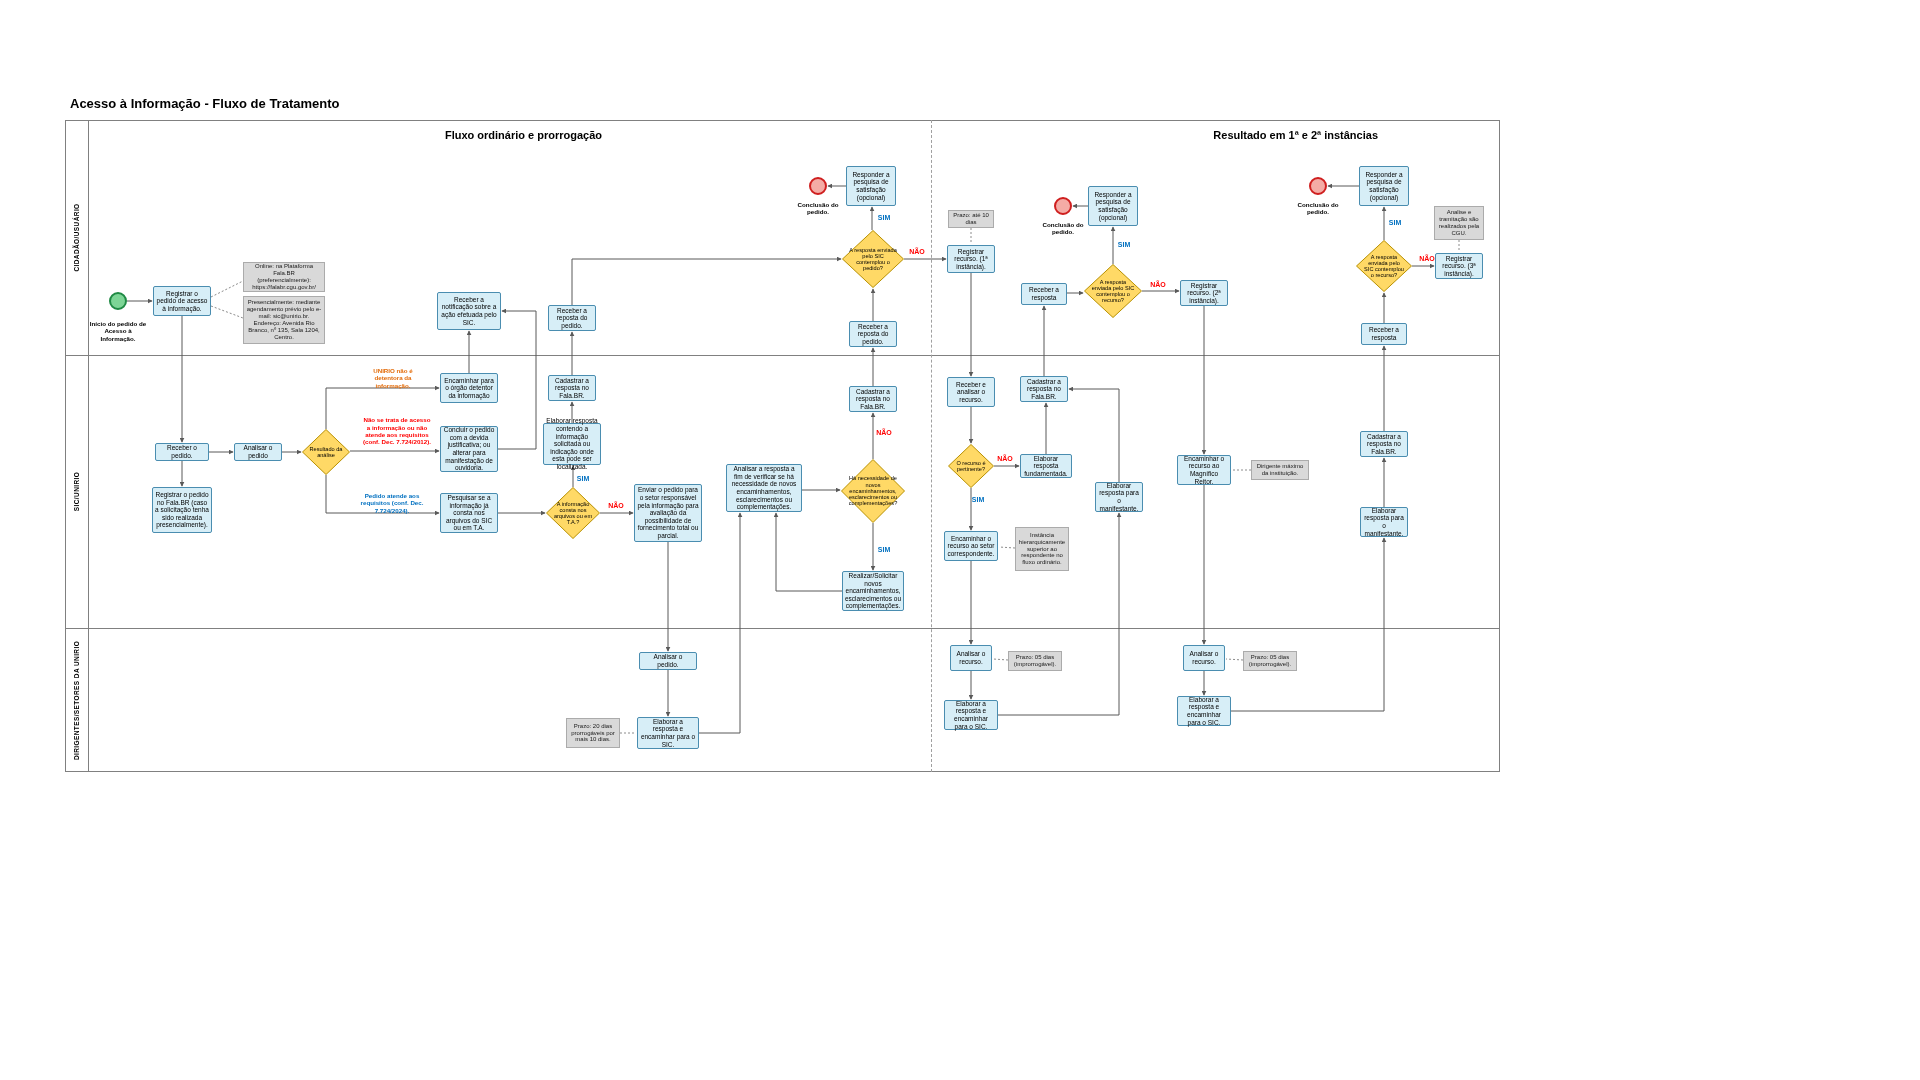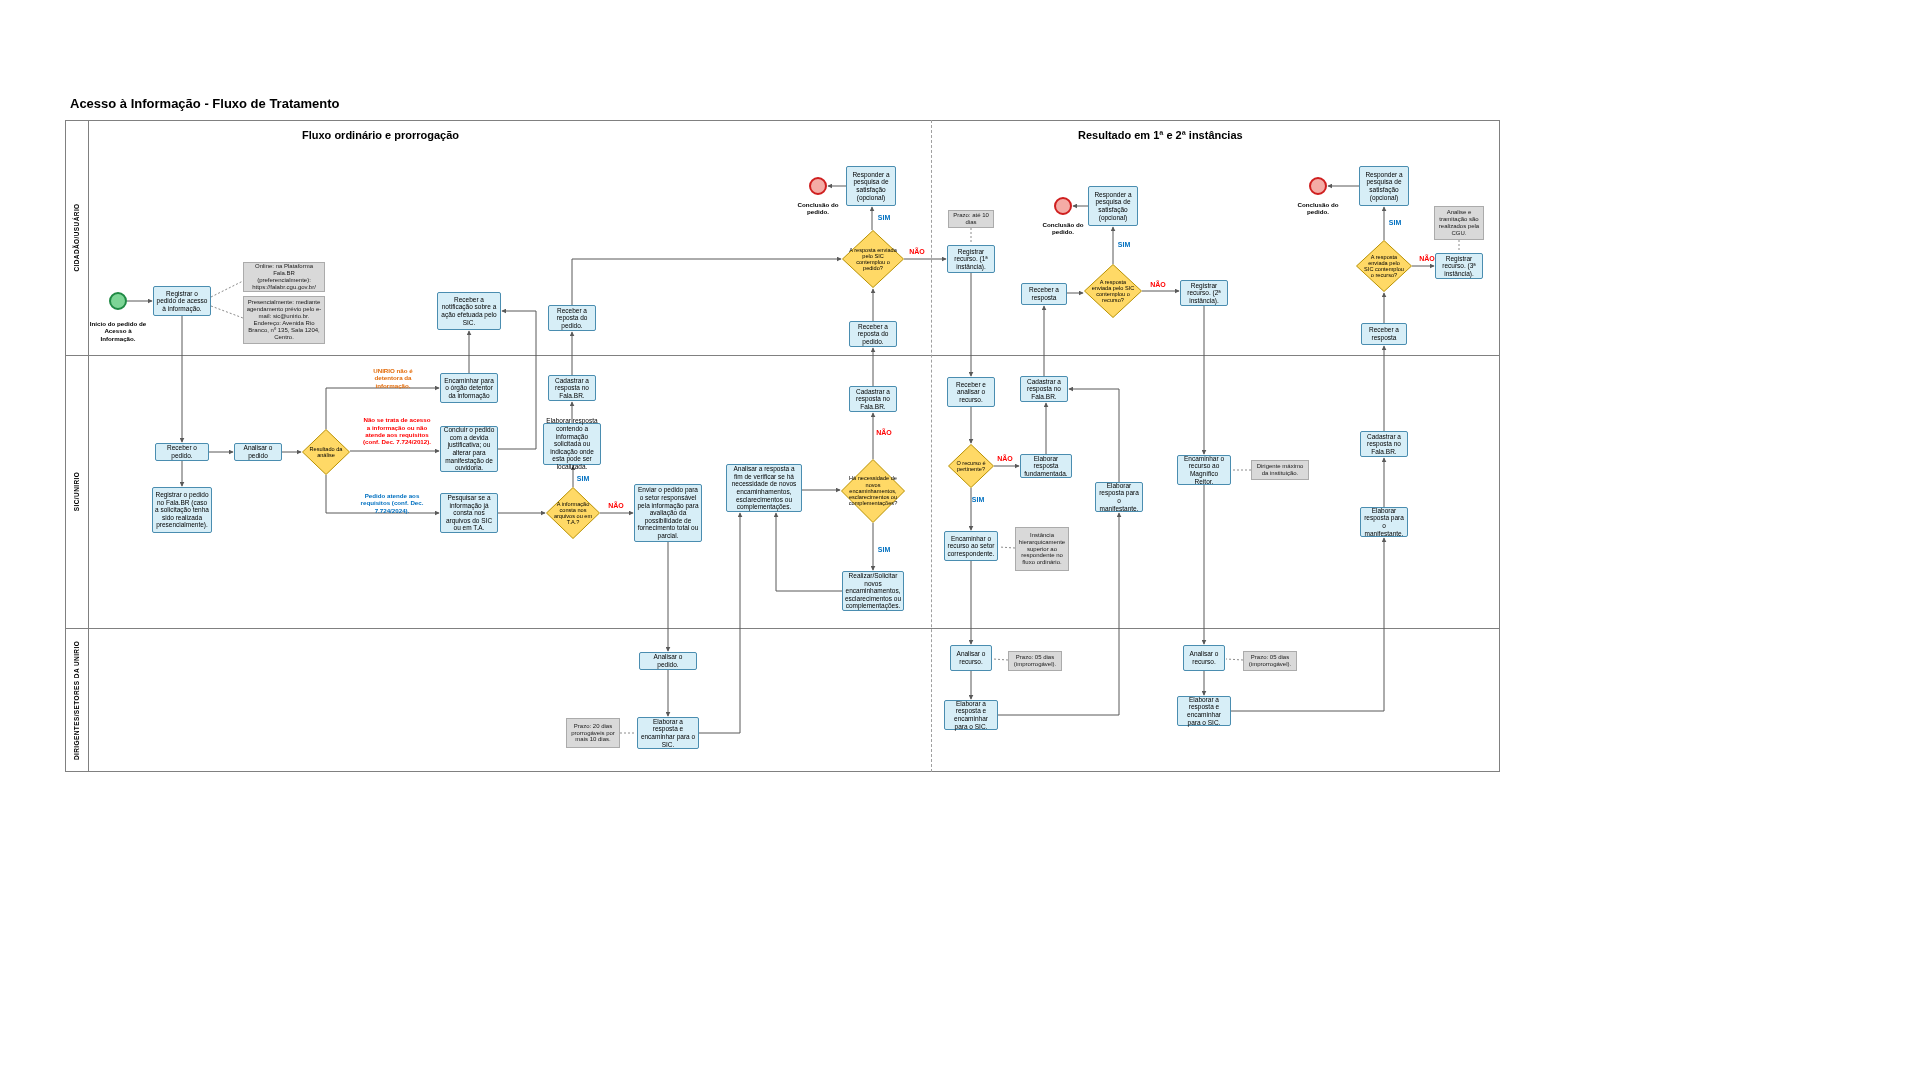--- a/index.html
+++ b/index.html
@@ -2,21 +2,21 @@
 <html><head>
 <meta charset="utf-8">
 <style>
   html,body{margin:0;padding:0;background:#fff}
   .stage{position:relative;width:1920px;height:941px;background:#ffffff;font-family:"Liberation Sans",sans-serif;overflow:hidden;color:#000}
   .doc-title{position:absolute;left:70px;top:96px;font-size:13px;font-weight:bold}
   .frame{position:absolute;left:65px;top:120px;width:1435px;height:652px;border:1px solid #808080;box-sizing:border-box}
   .vline{position:absolute;width:0;border-left:1px solid #808080}
   .vline.dashedline{border-left:1px dashed #a0a0a0}
   .hline{position:absolute;height:0;border-top:1px solid #808080}
-  .col-header{position:absolute;font-size:11px;font-weight:bold;text-align:left}
+  .col-header{position:absolute;font-size:11px;font-weight:bold;text-align:right}
   .lane-label{position:absolute;width:23px;display:flex;align-items:center;justify-content:center}
   .lane-label span{transform:rotate(-90deg);white-space:nowrap;font-size:6.5px;font-weight:bold;letter-spacing:.4px}
   #edge-layer{position:absolute;left:0;top:0;pointer-events:none}
   #diagram-canvas{position:absolute;left:0;top:0;width:100%;height:100%}
   .node{position:absolute;box-sizing:border-box;display:flex;align-items:center;justify-content:center;text-align:center}
   .task{background:#d7eef7;border:1px solid #4a8db0;border-radius:2px;font-size:6.5px;line-height:1.18;padding:1px 2px}
   .note{background:#d9d9d9;border:1px solid #ababab;font-size:6px;line-height:1.15;padding:1px 2px;color:#1a1a1a}
   .decision svg{position:absolute;left:0;top:0}
   .dtext{position:absolute;inset:0;display:flex;align-items:center;justify-content:center;text-align:center;font-size:5.6px;line-height:1.12;padding:2px 7px;box-sizing:border-box}
   .start{border-radius:50%;background:#7dd596;border:2px solid #1f8a44}

